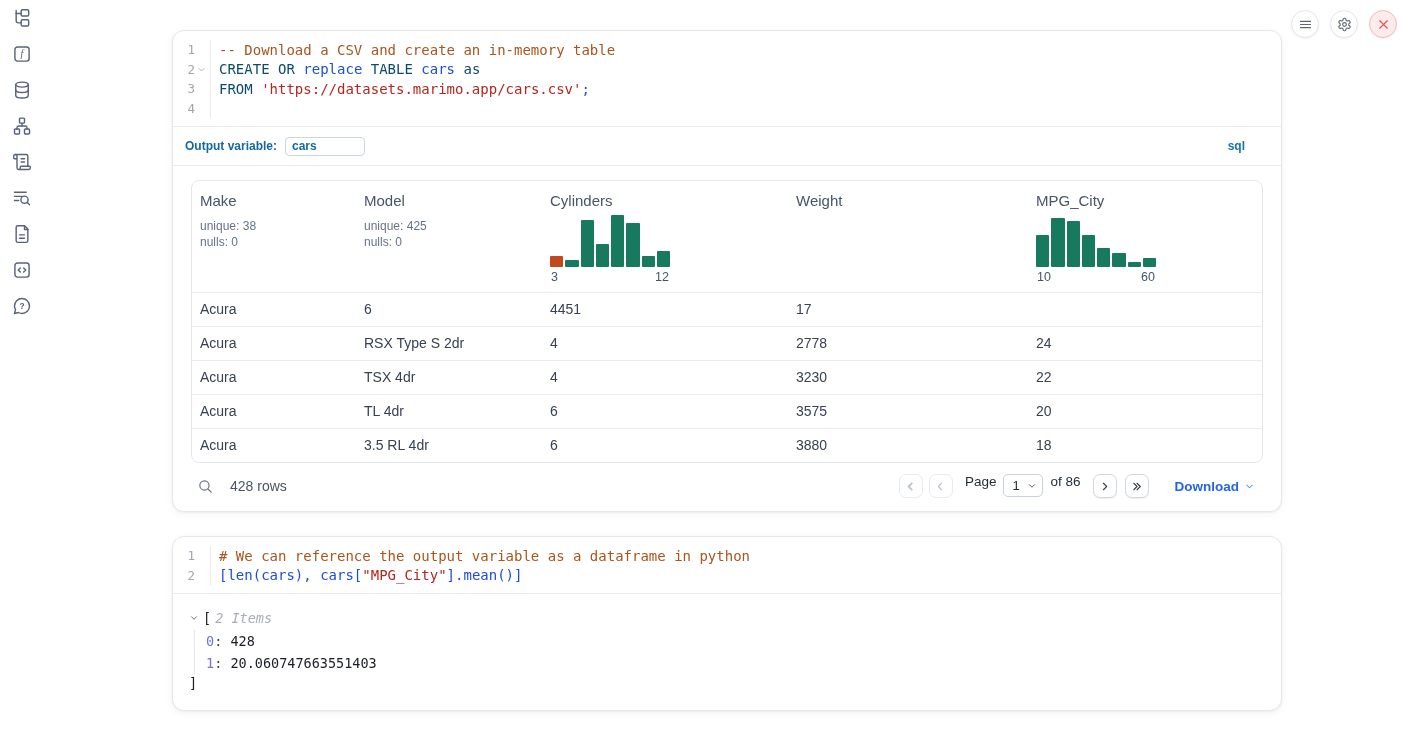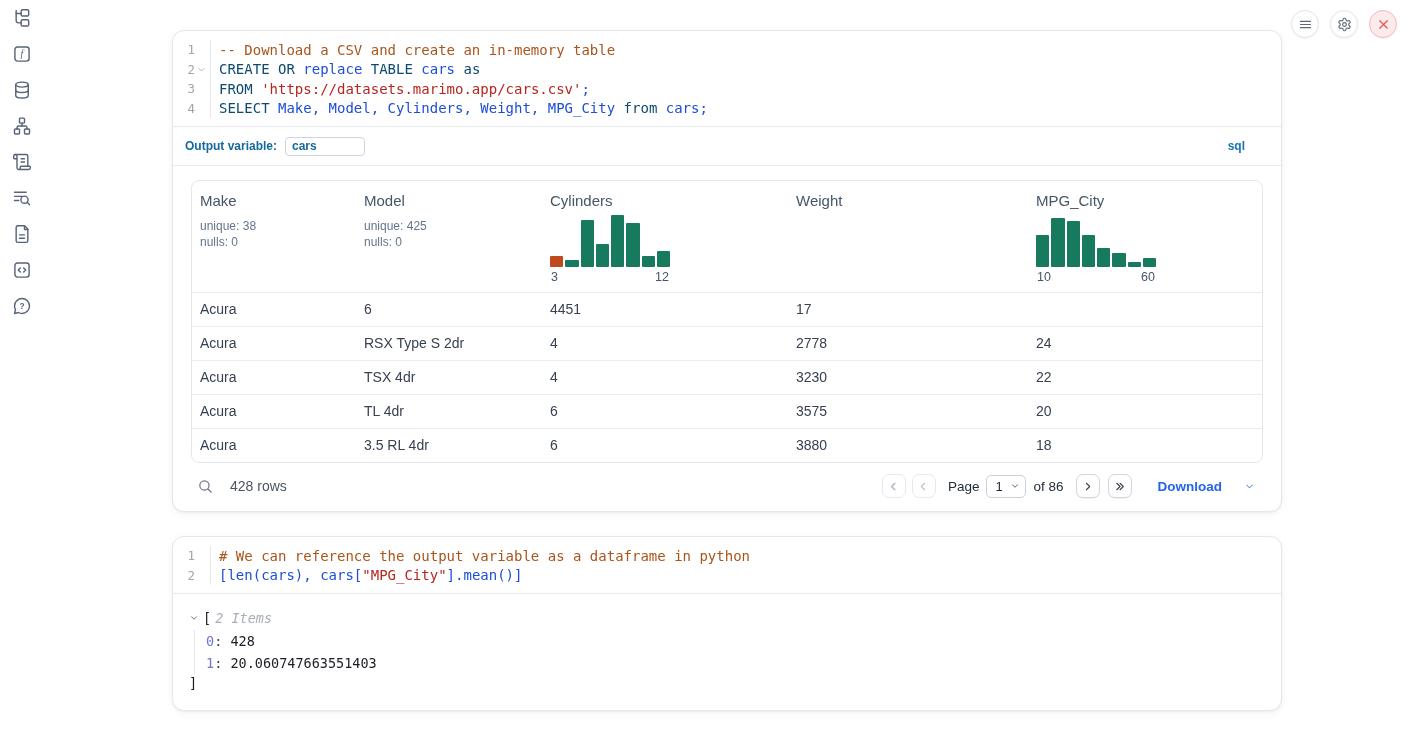--- a/index.html
+++ b/index.html
@@ -67,35 +67,35 @@
   .hbar { flex:1; border-radius:1px; }
   .axis { display:flex; justify-content:space-between; font-size:12.5px; color:#475569; margin-top:3px; padding:0 1px; }
 
   .tr { display:grid; grid-template-columns:164px 186px 246px 240px 1fr; border-top:1px solid #e9edf2; cursor:pointer; }
   .td { padding:8px 8px; font-size:14px; color:#374151; line-height:17px; white-space:nowrap; }
 
   
   .tfoot { display:flex; align-items:center; height:48px; padding:0 26px 2px 24px; }
   .search-ic { width:17px; height:17px; stroke:#6b7280; fill:none; stroke-width:1.7; stroke-linecap:round; cursor:pointer; }
   .rowcount { margin-left:16px; font-size:14px; color:#4b5563; }
-  .pager { margin-left:auto; display:flex; align-items:center; }
+  .pager { margin-left:auto; display:flex; }
   .pbtn { width:24px; height:24px; border-radius:7px; background:#fff; display:flex; align-items:center;
     justify-content:center; cursor:pointer; font-size:13px; }
   .pbtn svg { width:13px; height:13px; fill:none; stroke-width:2; stroke-linecap:round; stroke-linejoin:round; }
   .pbtn.dis { border:1px solid #e7eaef; }
   .pbtn.dis svg { stroke:#b9c0ca; }
   .pbtn.en { border:1px solid #d2d8e0; box-shadow:0 1px 1px rgba(15,23,42,.06); }
   .pbtn.en svg { stroke:#3a414d; }
   .pager .gap6 { width:6px; } .pager .gap8 { width:8px; } .pager .gap12 { width:12px; }
   .pglabel { font-size:13.5px; color:#1f2937; }
   .pageselect { margin:0 7px; width:40px; height:23px; border:1px solid #c9d1da; border-radius:5px;
     display:flex; align-items:center; padding:0 5px 0 8px; cursor:pointer; background:#fff; }
   .pageselect span { font-size:13px; color:#1f2937; flex:1; }
   .pageselect svg { width:10px; height:10px; stroke:#3a414d; fill:none; stroke-width:2; stroke-linecap:round; stroke-linejoin:round; }
-  .download { margin-left:26px; display:flex; align-items:center; gap:22px; cursor:pointer; }
+  .download { margin-left:26px; display:flex; align-items:center; gap:5px; cursor:pointer; }
   .download span { font-size:13.5px; color:#2563eb; font-weight:bold; }
   .download svg { width:11px; height:11px; stroke:#2563eb; fill:none; stroke-width:2; stroke-linecap:round; stroke-linejoin:round; }
 
   
   .pyout { border-top:1px solid #e8eaee; padding:14px 16px 18px 16px;
     font-family:"DejaVu Sans Mono", monospace; font-size:13.5px; color:#1c1e26; }
   .tree-row1 { display:flex; align-items:center; height:20px; }
   .tree-chev { width:14px; display:flex; align-items:center; cursor:pointer; }
   .tree-chev svg { width:10px; height:10px; stroke:#4b5563; fill:none; stroke-width:2; stroke-linecap:round; stroke-linejoin:round; }
   .items-label { color:#a9aeb8; font-style:italic; margin-left:4px; }
@@ -229,21 +229,20 @@
             <span class="ln">3</span>
             <span class="nofold"></span>
           </div>
           <span class="code-text"><span class="tok-kw">FROM</span><span class="tok-plain"> </span><span class="tok-str">'https://datasets.marimo.app/cars.csv'</span><span class="tok-plain">;</span></span>
         </div>
         <div class="code-line">
           <div class="gutter">
             <span class="ln">4</span>
             <span class="nofold"></span>
           </div>
-          <span class="code-text"><span class="tok-kw">SELECT</span><span class="tok-plain"> Make, Model, Cylinders, Weight, MPG_City </span><span class="tok-kw">from</span><span class="tok-plain"> cars;</span></span>
         </div>
       </div>
 
     <div class="outvar">
       <span class="outvar-label">Output variable:</span>
       <input class="outvar-input" value="cars" style="">
       <span class="lang-label">sql</span>
     </div>
 
     <div class="tbl-wrap">

